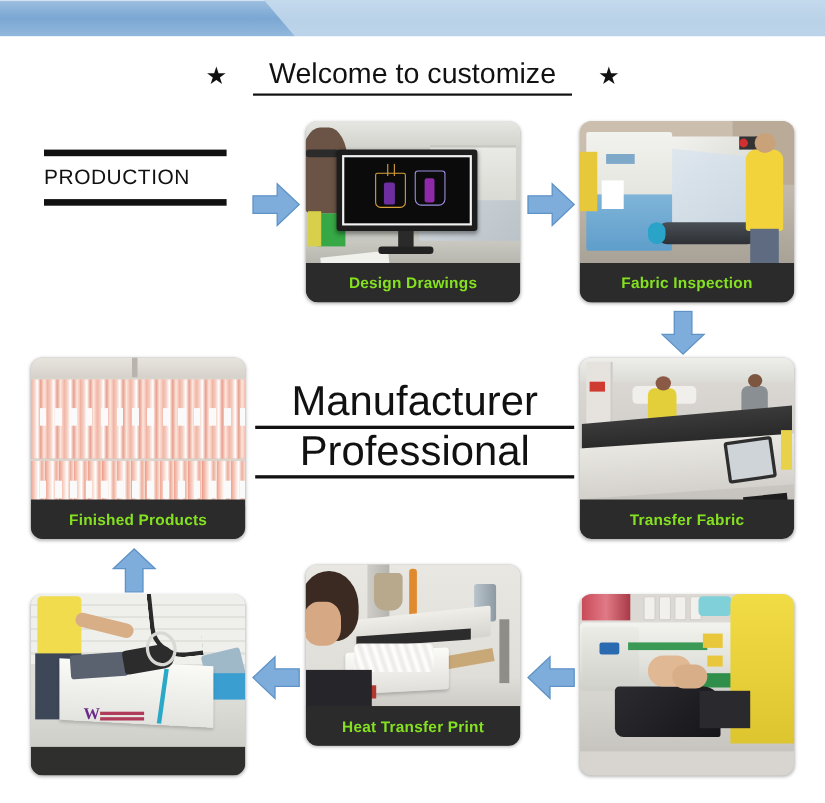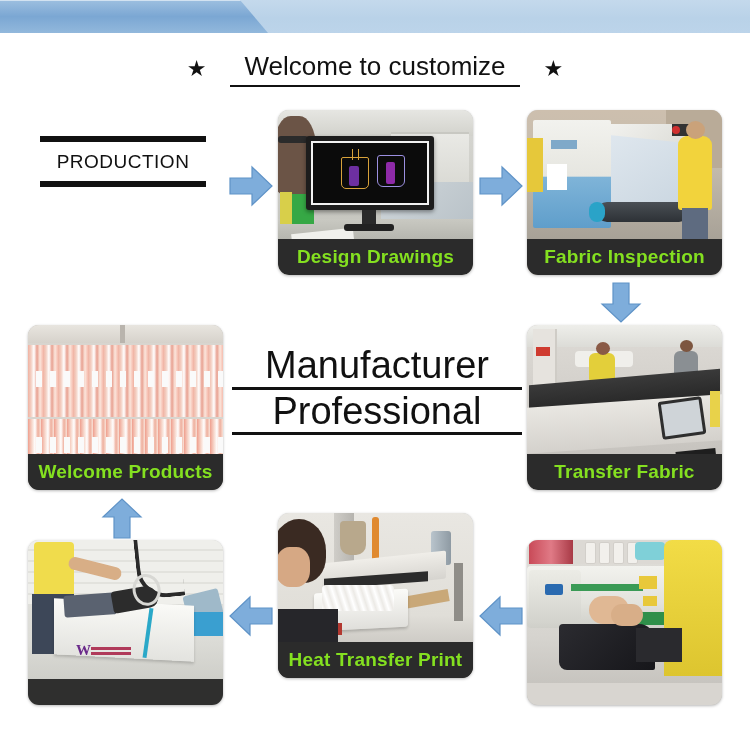--- a/index.html
+++ b/index.html
@@ -47,21 +47,21 @@
   #welcome-text{
     font-size:26px;color:#111;
     border-bottom:2.5px solid #111;
     padding:0 14px 3px 14px;
     white-space:nowrap;
   }
 
   
   #wordmark{
     position:absolute;left:40px;top:136px;width:166px;
-    text-align:center;
+    text-align:left;
   }
   #wordmark .rule{height:6px;background:#111;width:100%;}
   #wordmark .rule.top{margin-bottom:9px;}
   #wordmark .rule.bottom{margin-top:8px;}
   #wm-line1{font-size:19px;letter-spacing:.5px;color:#111;line-height:1.15;}
   #wm-line2{font-size:28px;letter-spacing:.5px;color:#111;line-height:1.15;}
 
   
   #headline{
     position:absolute;left:232px;top:344px;width:290px;text-align:center;
@@ -79,21 +79,21 @@
     background:#cfcfcf;
   }
   .photo{position:absolute;inset:0;}
   .card-label{
     position:absolute;left:0;right:0;bottom:0;height:36px;
     background:#2b2b2b;
     border-bottom-left-radius:11px;border-bottom-right-radius:11px;
     display:flex;align-items:center;justify-content:center;
   }
   .card-label span{
-    font-size:19px;font-weight:bold;color:#84e020;
+    font-size:14px;font-weight:bold;color:#84e020;
     white-space:nowrap;letter-spacing:.2px;
   }
 
   
   #card-design{left:278px;top:110px;}
   #card-fabric{left:527px;top:110px;}
   #card-finished{left:28px;top:325px;}
   #card-cutting{left:527px;top:325px;}
   #card-ironing{left:28px;top:540px;}
   #card-heat{left:278px;top:513px;}
@@ -329,21 +329,21 @@
       <div class="post"></div>
     <div class="rackbar r1"></div>
     <div class="clothes c1"></div>
       <div class="tags t1"></div>
     <div class="rackbar r2"></div>
     <div class="clothes c2"></div>
       <div class="tags t2"></div>
     <div class="dark"></div>
   </div>
   <div class="card-label">
-    <span>Welcome Products</span>
+    <span>Finished Products</span>
   </div>
 </div>
 
 <div class="card" id="card-cutting">
   <div class="photo ph-cutting">
     <div class="ceil"></div>
       <div class="pillar"></div>
       <div class="redsign"></div>
     <div class="roll"></div>
       <div class="w1"></div>

